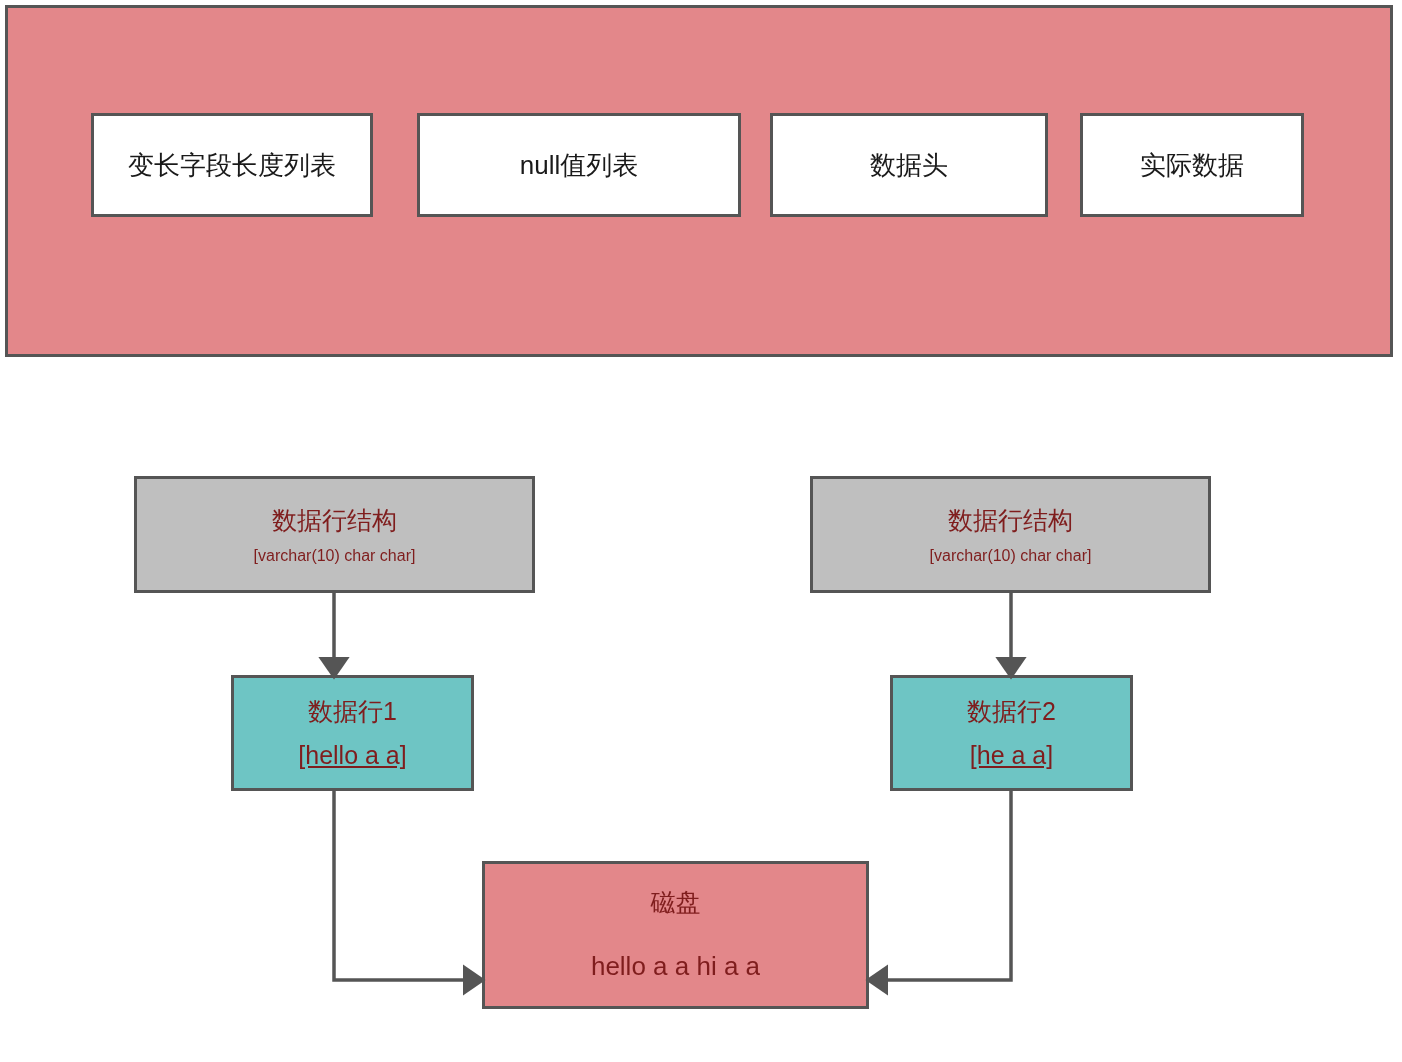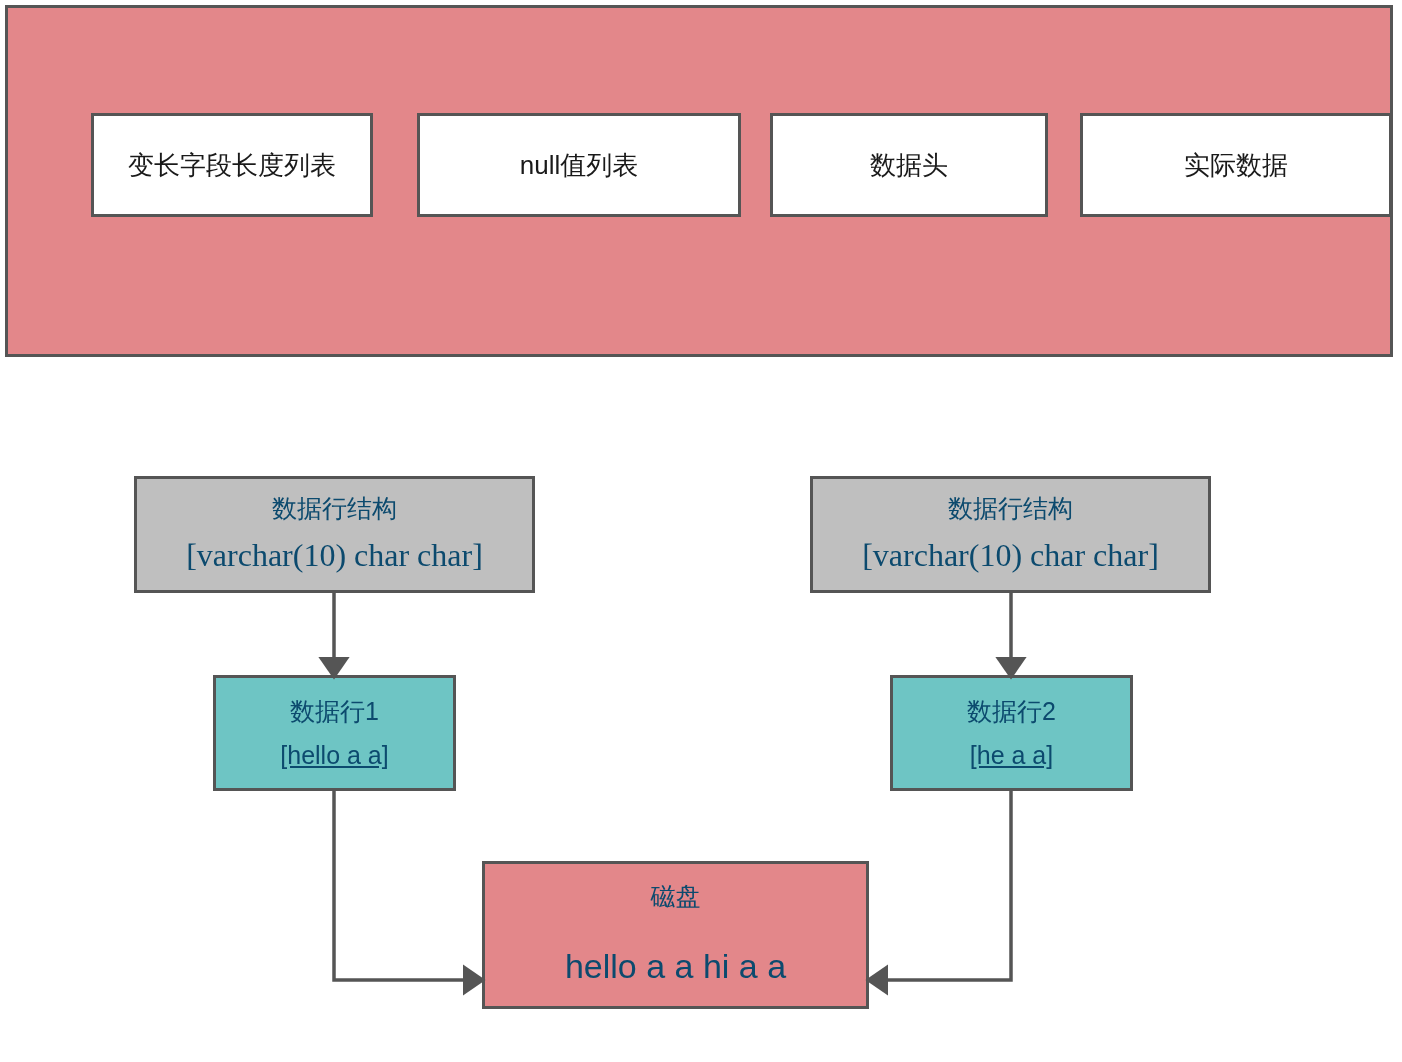--- a/index.html
+++ b/index.html
@@ -22,21 +22,21 @@
   }
   
   .box {
     position: absolute;
     box-sizing: border-box;
     border: 3px solid #555555;
     display: flex;
     flex-direction: column;
     align-items: center;
     justify-content: center;
-    color: #0c4a6e;
+    color: #7f1d1d;
     text-align: center;
     line-height: 1.45;
   }
   
   #row-format-container {
     left: 5px;
     top: 5px;
     width: 1388px;
     height: 352px;
     background: #e3878a;
@@ -53,53 +53,53 @@
     display: flex;
     align-items: center;
     justify-content: center;
     font-size: 26px;
     color: #1a1a1a;
     text-align: right;
   }
   #segment-0 { left: 91px;   width: 282px; }
   #segment-1 { left: 417px;  width: 324px; }
   #segment-2 { left: 770px;  width: 278px; }
-  #segment-3 { left: 1080px; width: 312px; font-family: Liberation Serif, serif; }
+  #segment-3 { left: 1080px; width: 224px; font-family: Liberation Serif, serif; }
 
   
   .struct-box {
     background: #bfbfbf;
     font-size: 25px;
     height: 117px;
   }
   #struct-left  { left: 134px; top: 476px; width: 401px; }
   #struct-right { left: 810px; top: 476px; width: 401px; }
   .struct-title  { font-size: 25px; margin-bottom: 6px; }
-  .struct-detail { font-size: 32px; font-family: Liberation Serif, serif; }
+  .struct-detail { font-size: 16px; }
 
   
   .row-box {
     background: #6ec5c4;
     height: 116px;
   }
-  #row-left  { left: 213px; top: 675px; width: 243px; }
+  #row-left  { left: 231px; top: 675px; width: 243px; }
   #row-right { left: 890px; top: 675px; width: 243px; }
   .row-title  { font-size: 25px; margin-bottom: 8px; }
   .row-detail { font-size: 25px; text-decoration: underline; }
 
   
   #disk-box {
     left: 482px;
     top: 861px;
     width: 387px;
     height: 148px;
     background: #e3878a;
   }
   .disk-title  { font-size: 25px; margin-bottom: 28px; }
-  .disk-detail { font-size: 34px; }
+  .disk-detail { font-size: 26px; }
 
   
   #connectors {
     position: absolute;
     left: 0;
     top: 0;
     width: 1402px;
     height: 1062px;
     pointer-events: none;
   }

